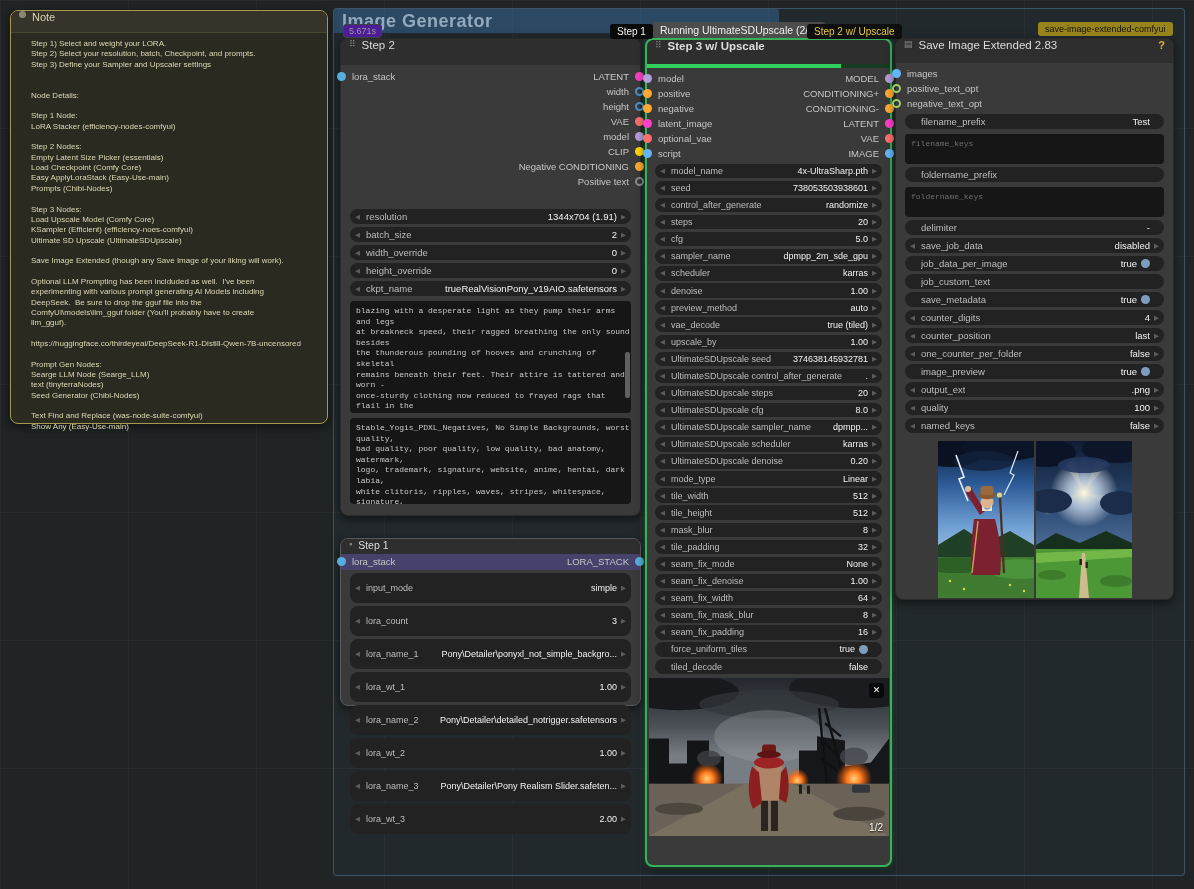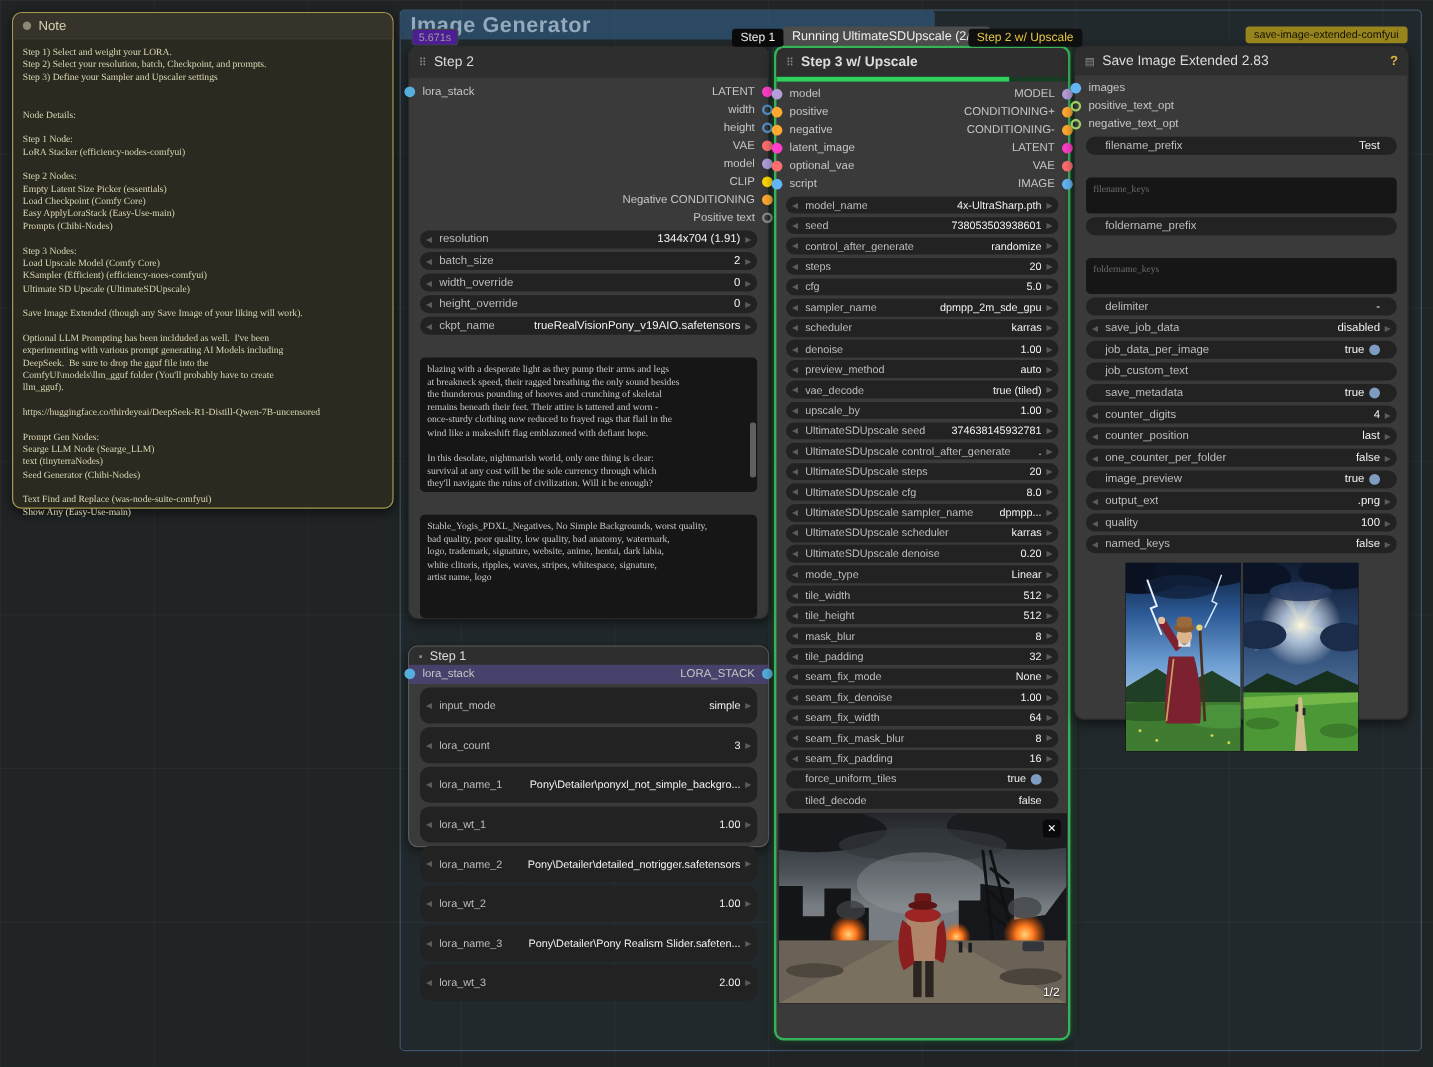--- a/index.html
+++ b/index.html
@@ -22,21 +22,21 @@
   
   .badge{position:absolute;z-index:5;font-size:10px;padding:2px 7px;border-radius:3px;white-space:nowrap}
   .badge.black{background:#0a0a0a;color:#f0f0f0}
   .badge.gray{background:#4c4c4c;color:#eee}
   .badge.yellow-text{background:#0f0f0f;color:#e5c643}
   .badge.olive{background:#97841c;color:#141204;font-size:9px}
 
   
   .node{position:absolute;z-index:2;background:#3a3a3a;border-radius:8px;border:1px solid #2a2a2a;
     box-shadow:0 3px 10px rgba(0,0,0,0.55)}
-  .node-title{height:24px;background:#2e2e2e;border-radius:7px 7px 0 0;display:flex;align-items:center;gap:6px;
+  .node-title{height:24px;background:#2e2e2e;border-radius:7px 7px 0 0;display:flex;align-items:flex-start;gap:6px;
     padding:0 8px;color:#dcdcdc;font-size:11.5px;font-weight:bold}
   .handle-icon{color:#8b8b8b;font-size:9px;font-weight:normal}
   .help{margin-left:auto;color:#e0b341;font-weight:bold;font-size:11px;cursor:pointer}
 
   
   .io-row{display:flex;justify-content:space-between;align-items:center;height:15px;padding:0 6px;
     font-size:9.5px;color:#c6c6c6}
   .io-left,.io-right{display:flex;align-items:center;min-height:15px}
   .dot{width:9px;height:9px;border-radius:50%;display:none;flex:none}
   .io-left .dot{margin-left:-10px;margin-right:6px}
@@ -57,29 +57,29 @@
     padding:0 5px;font-size:9.5px;color:#bdbdbd;overflow:hidden}
   .widget .arr{color:#5c5c5c;font-size:6.5px;flex:none;width:9px}
   .widget .arr.right{text-align:right}
   .widget .wlabel{margin-left:2px;white-space:nowrap;overflow:hidden;text-overflow:ellipsis}
   .widget .wvalue{margin-left:auto;padding-left:6px;color:#f2f2f2;white-space:nowrap}
   .widget .tdot{display:none;width:9px;height:9px;border-radius:50%;background:#7d9cc0;margin-left:4px;flex:none}
   .widget.k-plain .arr,.widget.k-toggle .arr{visibility:hidden}
   .widget.k-toggle .tdot{display:inline-block}
 
   
-  .ta{background:#161616;border-radius:4px;margin:19px 9px 0 9px;color:#c9c9c9;
-    font-family:Liberation Serif, serif;font-size:8px;line-height:10.6px;padding:5px 0 5px 6px;
+  .ta{background:#161616;border-radius:4px;margin:5px 9px 0 9px;color:#c9c9c9;
+    font-family:Liberation Mono, monospace;font-size:8px;line-height:10.6px;padding:5px 0 5px 6px;
     white-space:pre-wrap;overflow:hidden;position:relative}
   .ta.placeholder{color:#6e6e6e}
 
   
   #note-node{left:10px;top:10px;width:318px;height:414px;background:#2b2a21;border:1px solid #a59950}
   #note-node .node-title{height:22px;background:#36342a;border-bottom:1px solid #4a4636;color:#d6d2b0;font-size:11px}
-  #note-node .note-body{padding:6px 8px;color:#ddd8b4;font-family:Liberation Serif, serif;
+  #note-node .note-body{padding:6px 20px;color:#ddd8b4;font-family:Liberation Sans, sans-serif;
     font-size:8px;line-height:10.35px;white-space:pre-wrap}
   .note-dot{width:7px;height:7px;border-radius:50%;background:#8b8874}
 
   #step2-node{left:340px;top:38px;width:301px;height:478px}
   #step2-node .node-title{height:26px}
   #step2-node .ta1{height:112px}
   #step2-node .ta2{height:86px}
 
   #step1-node{left:340px;top:538px;width:301px;height:168px;border:1px solid #5a5a5a}
   #step1-node .node-title{height:15px;font-size:10.5px;border-radius:7px 7px 0 0}
@@ -258,21 +258,21 @@
 
       <span class="io-label"></span>
     </div>
     <div class="io-right">
       <span class="io-label">Positive text</span>
       <span class="dot c-str"></span>
     </div>
   </div>
 
 </div>
-  <div class="widgets" style="margin-top:3px">
+  <div class="widgets" style="margin-top:20px">
   <div class="widget k-combo">
     <span class="arr left">◀</span>
     <span class="wlabel">resolution</span>
     <span class="wvalue">1344x704 (1.91)</span>
 
     <span class="arr right">▶</span>
   </div>
 
   <div class="widget k-combo">
     <span class="arr left">◀</span>

